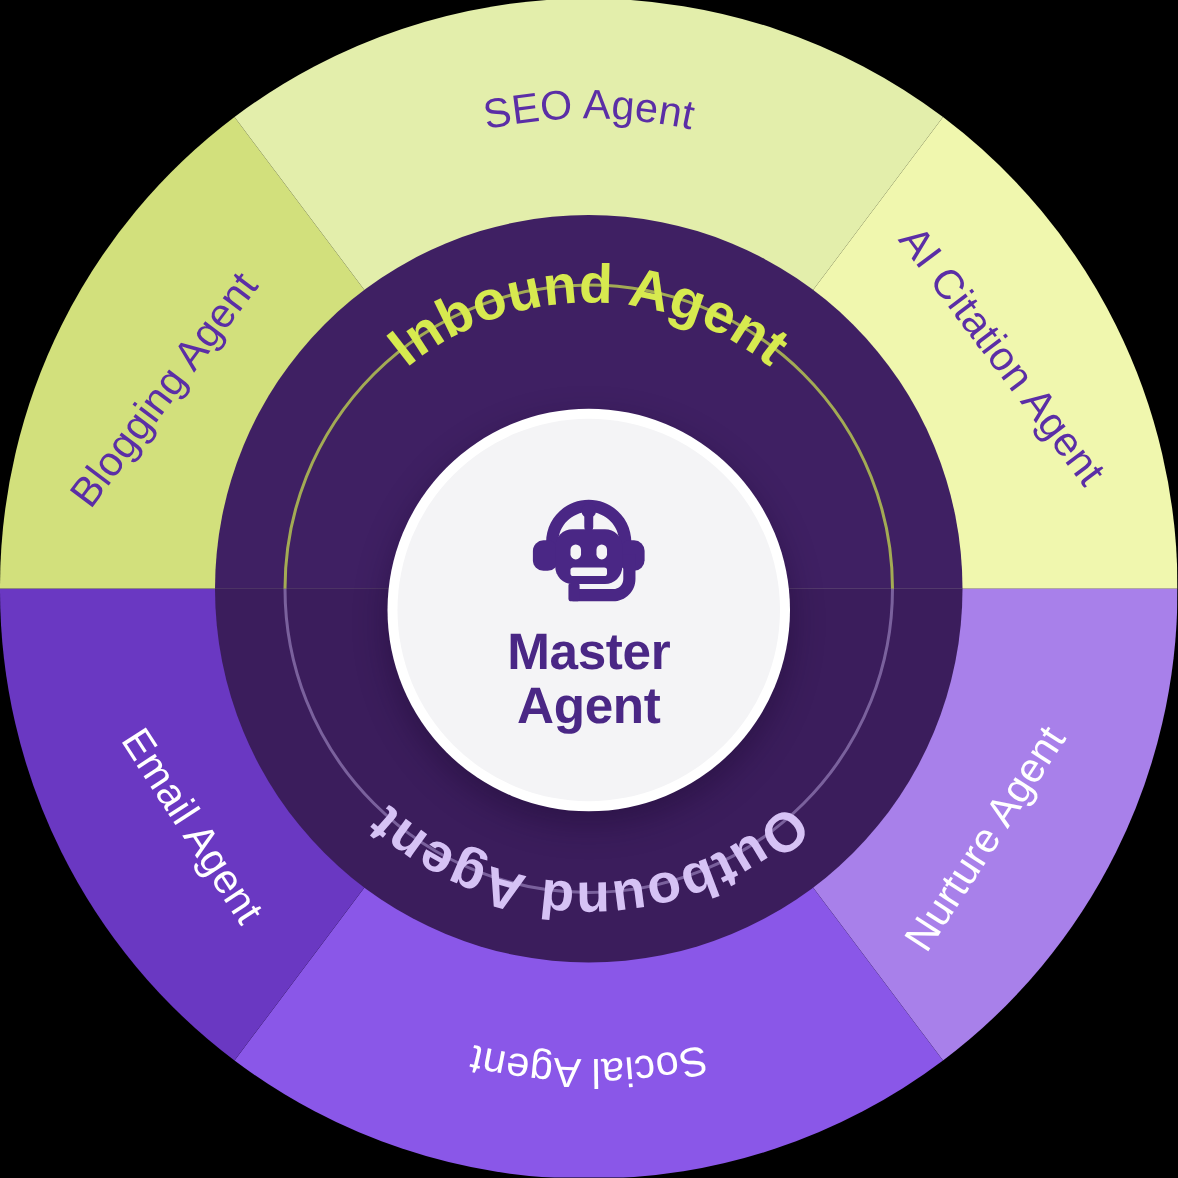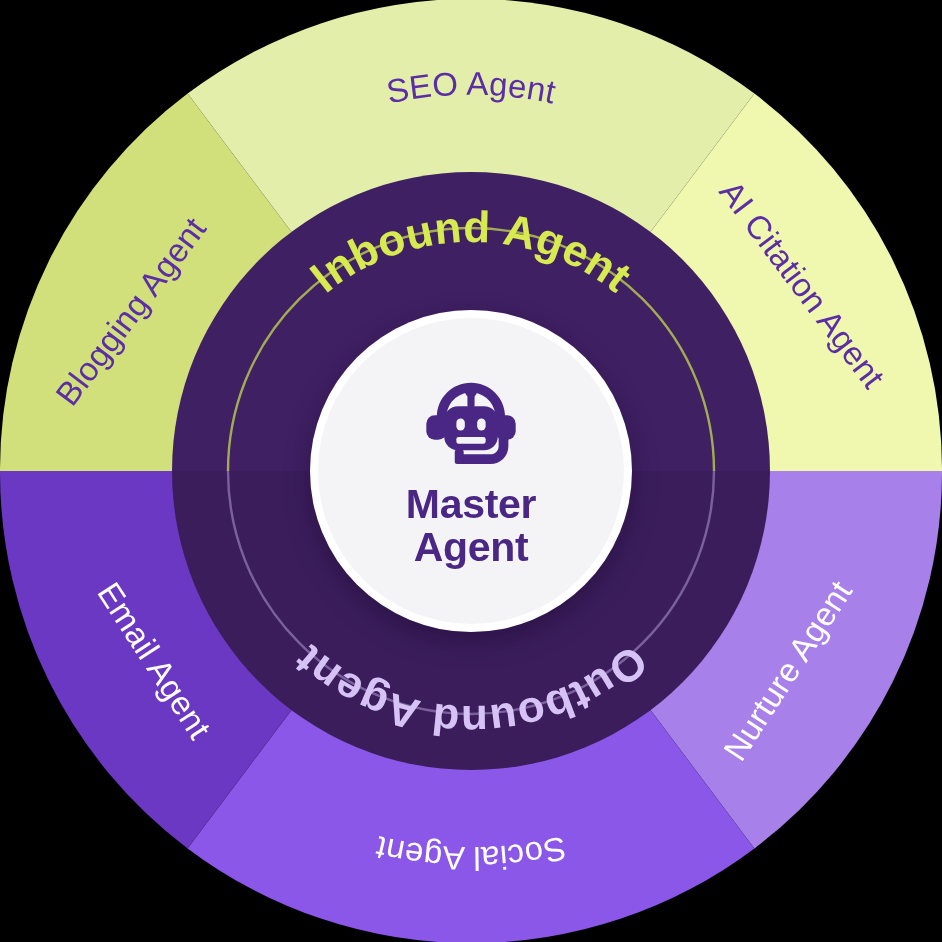--- a/index.html
+++ b/index.html
@@ -31,21 +31,21 @@
   }
   .ring-label {
     font-family: "Liberation Sans", sans-serif;
     font-weight: 700;
     letter-spacing: 0.5px;
   }
   
   #center-hub {
     position: absolute;
     left: 310px;
-    top: 310px;
+    top: 327px;
     width: 322px;
     height: 322px;
     border-radius: 50%;
     background: #ffffff;
     box-shadow: 0 10px 26px rgba(20, 6, 40, 0.38);
     display: flex;
     align-items: center;
     justify-content: center;
   }
   #center-hub-inner {

